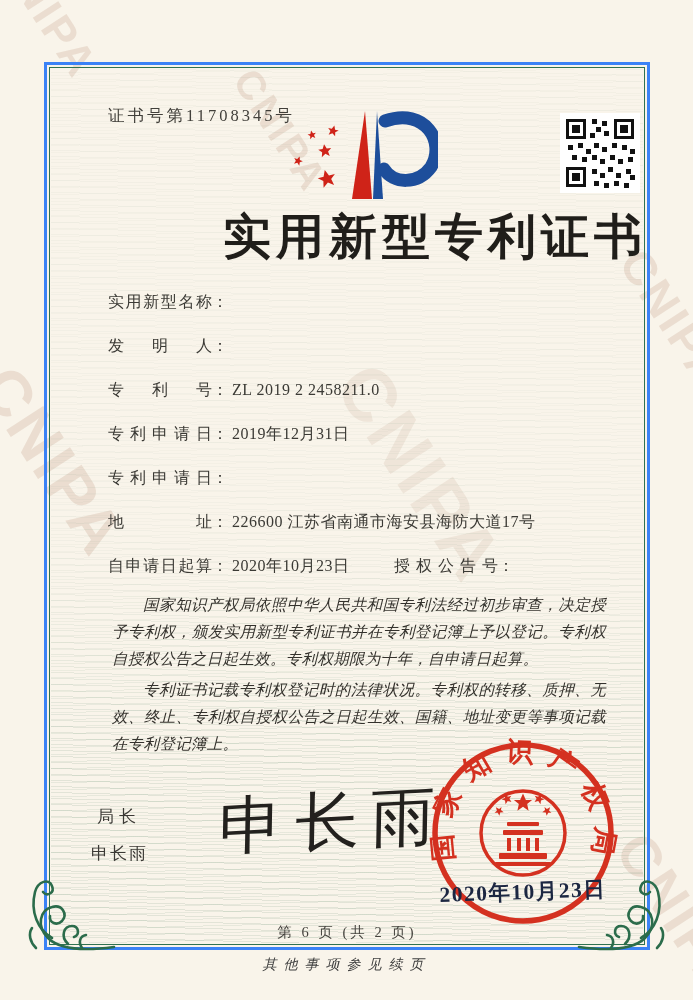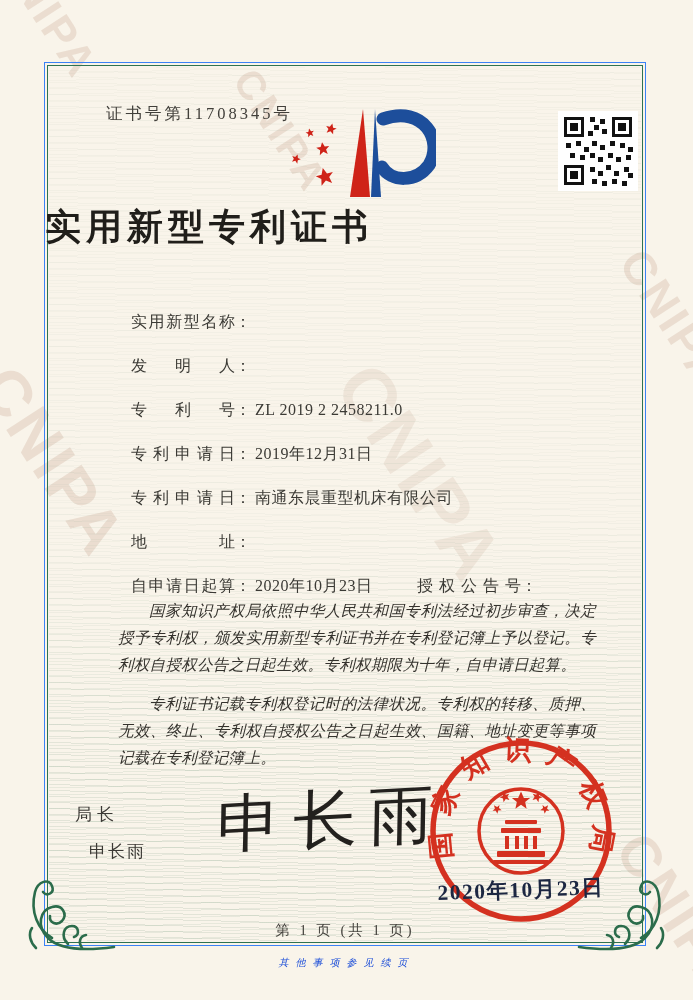--- a/index.html
+++ b/index.html
@@ -18,76 +18,76 @@
   }
   .wm1{left:-28px;top:-14px;font-size:44px;}
   .wm2{left:212px;top:108px;font-size:40px;}
   .wm3{left:596px;top:292px;font-size:46px;}
   .wm4{left:-52px;top:424px;font-size:64px;}
   .wm5{left:300px;top:430px;font-size:74px;color:rgba(202,168,148,0.20);}
   .wm6{left:588px;top:884px;font-size:56px;}
   
   .frame{
     position:absolute;left:44px;top:62px;width:600px;height:882px;
-    border:1px solid #3b82f6;z-index:1;
+    border:3px solid #3b82f6;z-index:1;
   }
   .frame-inner{
     position:absolute;inset:2px;border:1px solid #2f7251;
   }
   .guilloche{
     position:absolute;inset:4px;z-index:1;
     background:
       repeating-linear-gradient(1.5deg, rgba(106,146,118,0.16) 0 1px, transparent 1px 6px),
       repeating-linear-gradient(-1.5deg, rgba(106,146,118,0.12) 0 1px, transparent 1px 7px);
     -webkit-mask-image:linear-gradient(to bottom, rgba(0,0,0,0.28) 0%, rgba(0,0,0,0.30) 52%, #000 78%, #000 100%);
     mask-image:linear-gradient(to bottom, rgba(0,0,0,0.28) 0%, rgba(0,0,0,0.30) 52%, #000 78%, #000 100%);
   }
   .content{position:absolute;inset:0;z-index:3;}
   
   .cert-no{
     position:absolute;left:61px;top:40px;font-size:16.5px;letter-spacing:3px;color:#413f3a;
   }
   .logo{position:absolute;left:241px;top:40px;}
   .qr{position:absolute;left:513px;top:48px;}
   .title{
-    position:absolute;left:0;right:0;top:140px;text-align:left;
-    font-size:36px;font-weight:bold;letter-spacing:5px;color:#201e1a;
+    position:absolute;left:0;right:0;top:140px;text-align:right;
+    font-size:48px;font-weight:bold;letter-spacing:5px;color:#201e1a;
   }
   
   .fields{position:absolute;left:61px;top:226px;width:508px;font-size:16px;color:#3b3a35;}
-  .frow{height:44px;display:flex;align-items:flex-end;line-height:22px;margin-left:25px;}
+  .frow{height:44px;display:flex;align-items:flex-start;line-height:22px;}
   .fgroup{display:flex;align-items:flex-start;}
   .fgroup.first{width:286px;flex:none;}
   .flabel{display:inline-block;width:104px;text-align:justify;text-align-last:justify;flex:none;}
   .fcolon{flex:none;margin-right:4px;}
   .fvalue{letter-spacing:0.5px;}
   
   .bodytext{
     position:absolute;left:61px;top:522px;width:502px;
     font-size:15.5px;line-height:27px;text-align:justify;
     font-style:italic;color:#34322d;letter-spacing:0.3px;
   }
-  .bodytext p{margin:12px;text-indent:2em;}
-  
-  .director-label{position:absolute;left:30px;top:740px;font-size:17px;letter-spacing:5px;color:#3b3935;}
+  .bodytext p{margin:4px;text-indent:2em;}
+  
+  .director-label{position:absolute;left:50px;top:740px;font-size:17px;letter-spacing:5px;color:#3b3935;}
   .director-name{position:absolute;left:44px;top:777px;font-size:17px;letter-spacing:2px;color:#3b3935;}
   .sig-script{
     position:absolute;left:172px;top:712px;width:270px;
     font-size:64px;letter-spacing:12px;color:#23211e;
     transform:rotate(-3deg) skewX(-4deg);white-space:nowrap;
   }
   .seal{position:absolute;left:376px;top:671px;}
   
   .page-num{
     position:absolute;left:0;right:0;top:858px;text-align:center;
     font-size:14.5px;letter-spacing:3px;color:#45433e;
   }
   .cont-note{
     position:absolute;left:0;right:0;top:956px;text-align:center;
-    font-size:10px;letter-spacing:7px;color:#1d4ed8;z-index:3;font-style:italic;
+    font-size:14px;letter-spacing:7px;color:#404040;z-index:3;font-style:italic;
   }
   .flourish{position:absolute;z-index:4;}
   .flourish.bl{left:22px;top:874px;}
   .flourish.br{left:575px;top:874px;transform:scaleX(-1);}
 </style>
 </head>
 <body>
 
 <div class="page">
 
@@ -184,25 +184,25 @@
             <span class="fvalue">ZL 2019 2 2458211.0</span>
         </div>
         <div class="frow">
           <span class="flabel">专利申请日</span>
             <span class="fcolon">：</span>
             <span class="fvalue">2019年12月31日</span>
         </div>
         <div class="frow">
           <span class="flabel">专利申请日</span>
             <span class="fcolon">：</span>
-            <span class="fvalue">南通东晨重型机床有限公司</span>
         </div>
         <div class="frow">
           <span class="flabel">地址</span>
             <span class="fcolon">：</span>
+            <span class="fvalue">226600 江苏省南通市海安县海防大道17号</span>
         </div>
         <div class="frow">
           <span class="fgroup first">
             <span class="flabel">自申请日起算</span>
               <span class="fcolon">：</span>
               <span class="fvalue">2020年10月23日</span>
           </span>
           <span class="fgroup">
             <span class="flabel">授权公告号</span>
               <span class="fcolon">：</span>
@@ -242,21 +242,21 @@
             <rect x="94" y="102" width="4" height="13"></rect>
             <rect x="103" y="102" width="4" height="13"></rect>
             <rect x="112" y="102" width="4" height="13"></rect>
             <rect x="76" y="117" width="48" height="6" rx="1"></rect>
             <rect x="72" y="126" width="56" height="4" rx="1"></rect>
           </g>
         </g>
         <text x="100" y="163" font-size="21.5" font-weight="bold" fill="#1c2742" letter-spacing="1.5" text-anchor="middle" transform="rotate(-2 100 160)" font-family="Liberation Serif, DejaVu Serif, serif">2020年10月23日</text>
       </svg>
 
-      <div class="page-num">第 1 页 (共 1 页)</div>
+      <div class="page-num">第 6 页 (共 2 页)</div>
     </div>
   </div>
 
   <svg class="flourish bl" width="96" height="84" viewBox="0 0 96 84">
     <g fill="none" stroke="#2b6c4b" stroke-width="2.6" stroke-linecap="round">
       <path d="M92,73 C70,76 40,78 26,64 C14,52 18,36 30,33 C40,30 46,40 40,47 C35,52 27,49 28,42"></path>
       <path d="M30,64 C16,56 8,38 13,18 C16,7 27,4 30,12 C33,19 25,23 21,18"></path>
       <path d="M46,70 C38,62 42,52 50,52 C57,52 58,61 52,63"></path>
       <path d="M14,74 C8,68 6,60 10,54"></path>
       <path d="M60,74 C56,68 58,62 64,61"></path>

